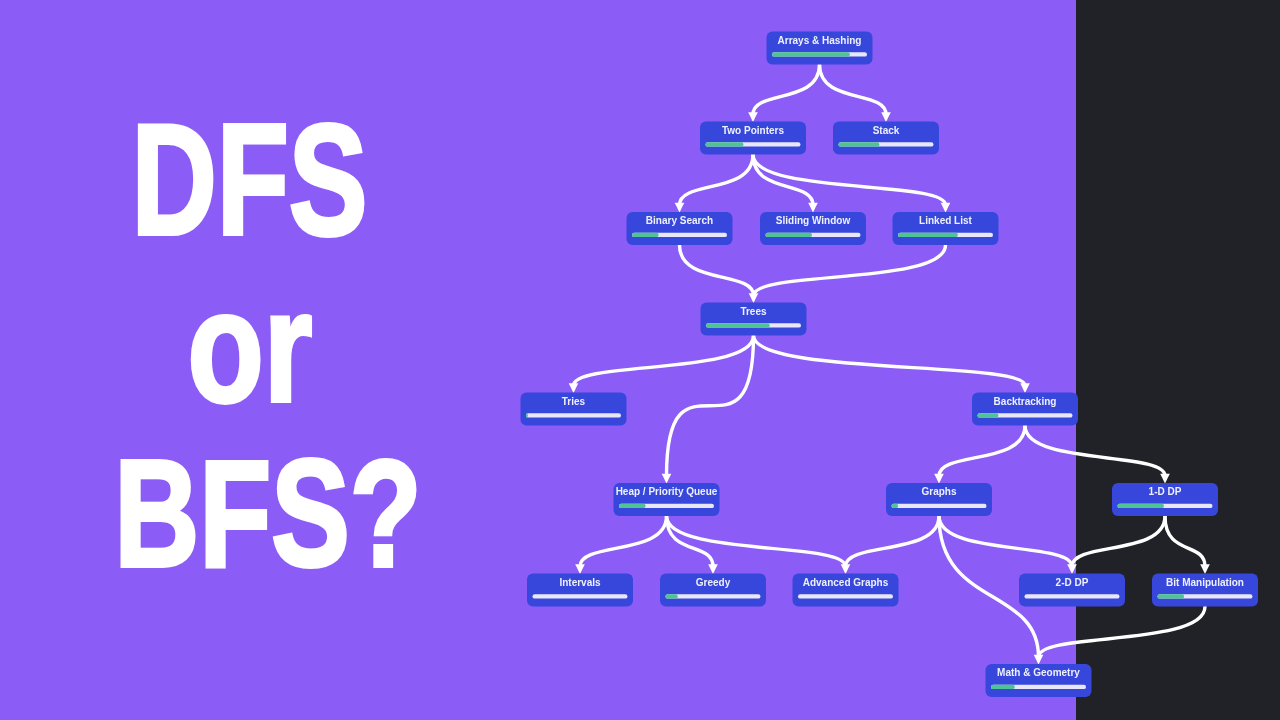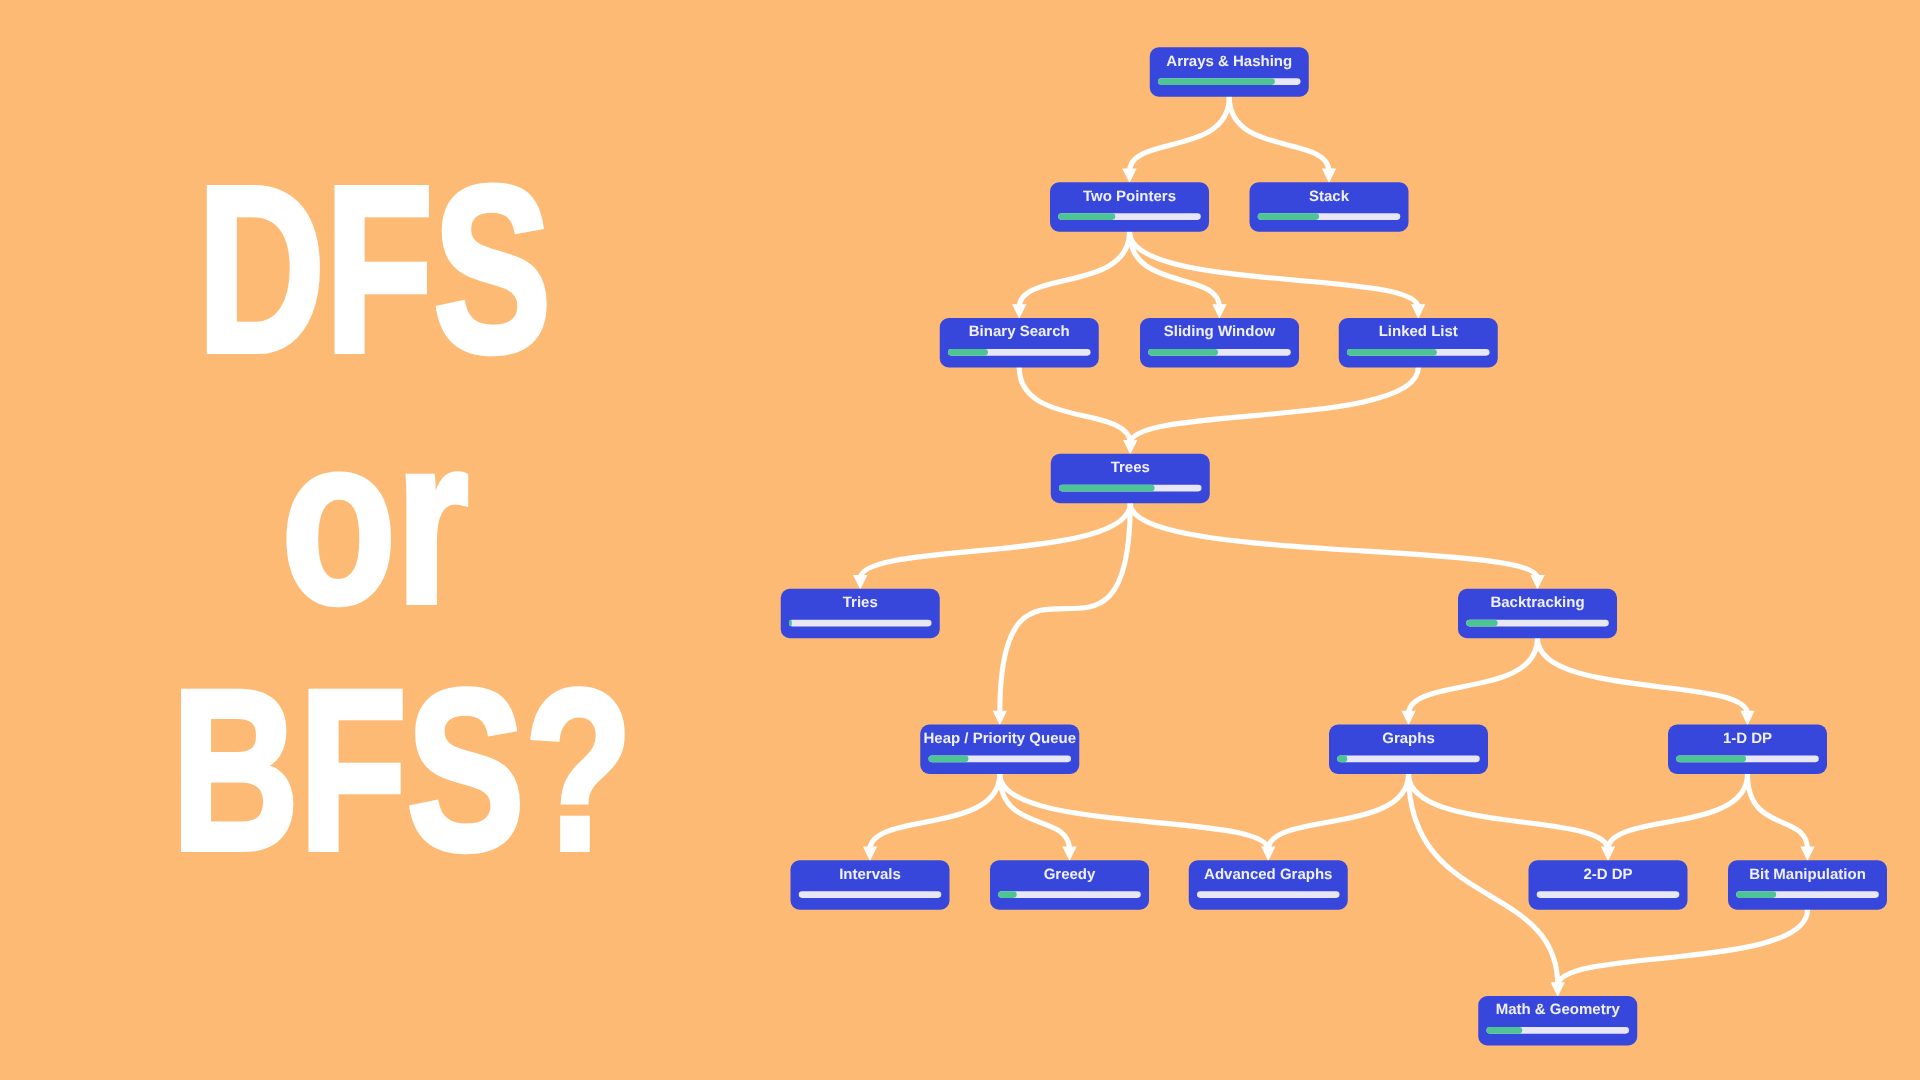--- a/index.html
+++ b/index.html
@@ -1,17 +1,17 @@
 <!DOCTYPE html>
 <html><head>
 <meta charset="utf-8">
 <title>DFS or BFS?</title>
 <style>
   html,body{margin:0;padding:0;width:1280px;height:720px;background:#202227;overflow:hidden}
-  #stage{position:relative;width:1280px;height:720px;background:#fdba74}
+  #stage{position:relative;width:1076px;height:720px;background:#8b5cf6}
 </style>
 </head>
 <body>
 <div id="stage">
 <svg width="1280" height="720" viewBox="0 0 1280 720" style="position:absolute;left:0;top:0">
 <g fill="none" stroke="#ffffff" stroke-width="3.4" stroke-linecap="round">
 <path d="M819.5,64.5 C819.5,104.5 753.0,89.5 753.0,114.5"></path>
 <path d="M819.5,64.5 C819.5,104.5 886.0,89.5 886.0,114.5"></path>
 <path d="M753.0,154.5 C753.0,194.9 679.5,179.8 679.5,205.0"></path>
 <path d="M753.0,154.5 C753.0,194.9 813.0,179.8 813.0,205.0"></path>

